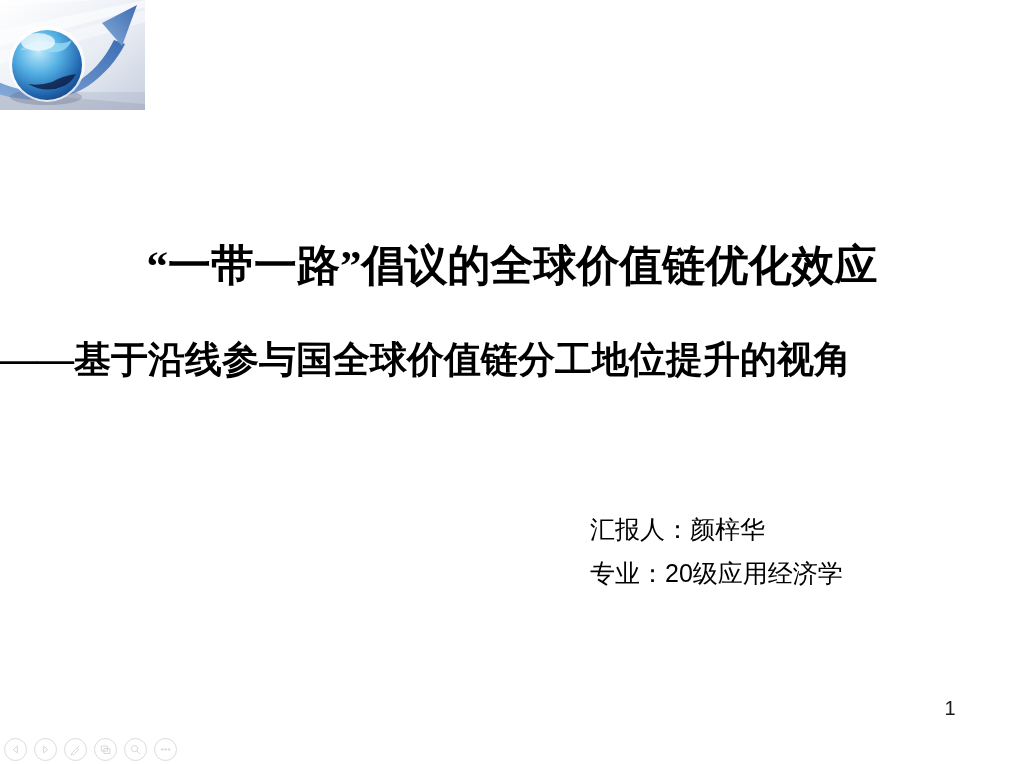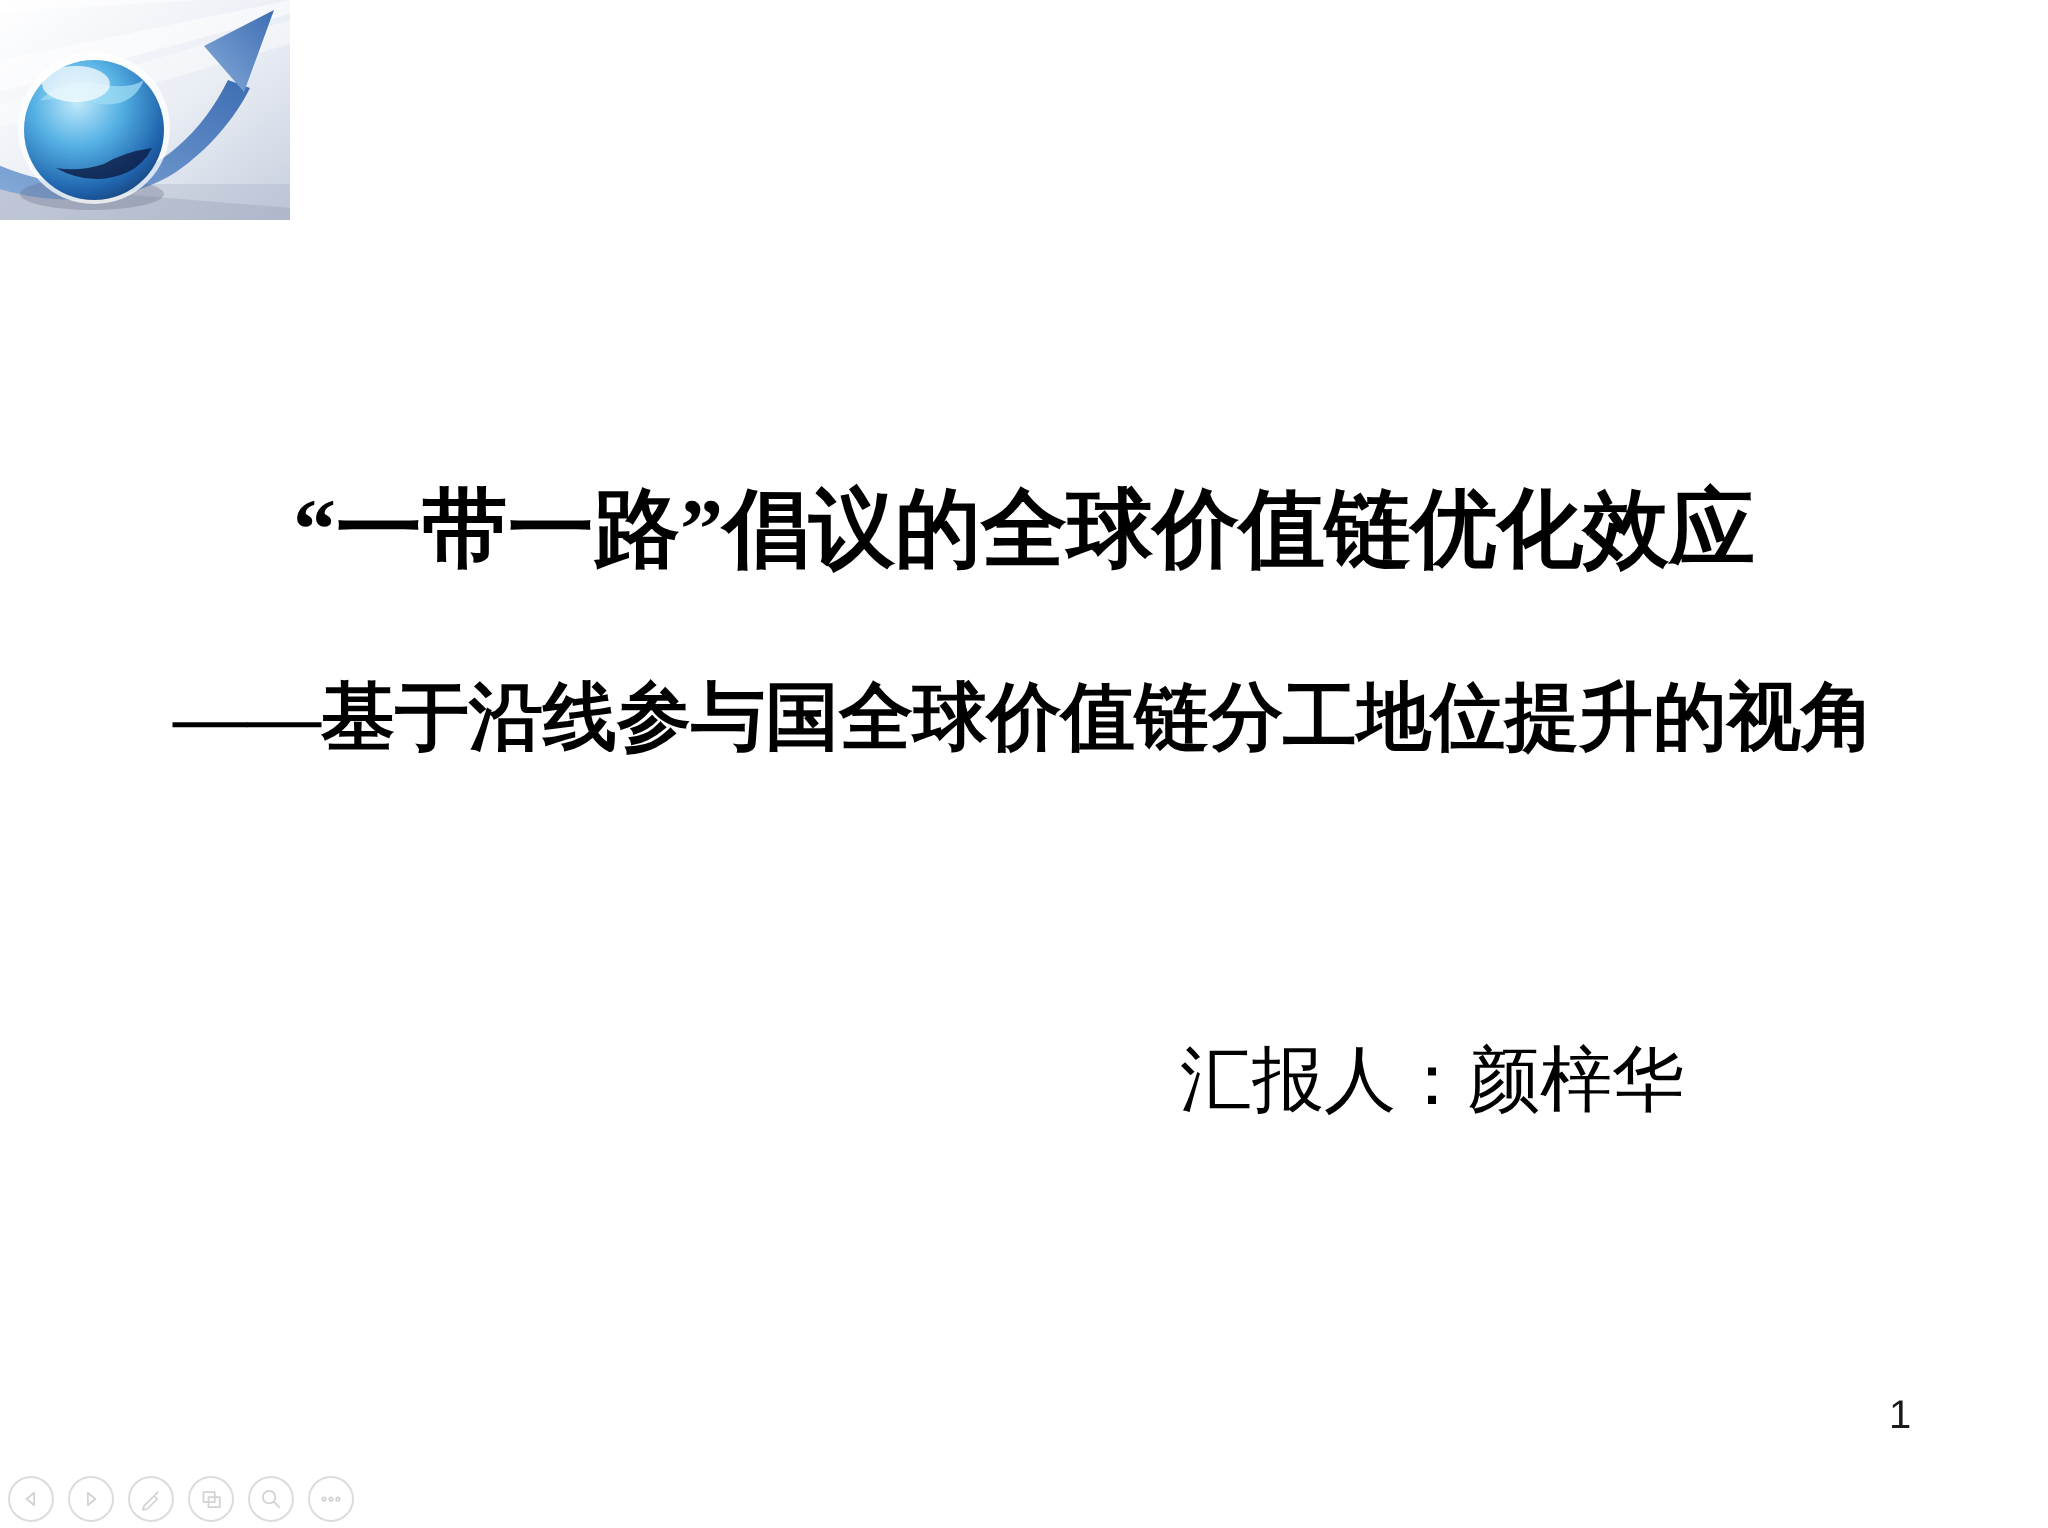--- a/index.html
+++ b/index.html
@@ -16,28 +16,28 @@
   }
 
   .title-line1 {
     position: absolute; top: 240px; left: 0; width: 1024px;
     text-align: center; font-size: 43px; font-weight: 600;
     color: #000000; letter-spacing: 0px; line-height: 52px;
     font-family: "Liberation Serif", "DejaVu Serif", serif;
   }
   .title-line2 {
     position: absolute; top: 336px; left: 0; width: 1024px;
-    text-align: center; font-size: 37px; font-weight: 600;
+    text-align: left; font-size: 37px; font-weight: 600;
     color: #000000; line-height: 48px;
     font-family: "Liberation Serif", "DejaVu Serif", serif;
   }
 
   .info-block {
-    position: absolute; left: 590px; top: 518px;
-    font-size: 36px; line-height: 44px; color: #000000;
+    position: absolute; left: 590px; top: 507px;
+    font-size: 25px; line-height: 44px; color: #000000;
     font-family: "Liberation Sans", "DejaVu Sans", sans-serif;
     font-weight: 400;
   }
 
   .page-number {
     position: absolute; left: 920px; top: 697px; width: 60px;
     text-align: center; font-size: 20px; color: #1a1a1a;
     font-family: "Liberation Sans", "DejaVu Sans", sans-serif;
   }
 
@@ -93,20 +93,21 @@
       <path d="M28,84 q18,10 36,2 q8,-4 12,-12 q-14,2 -24,8 q-12,4 -24,2 z" fill="#0c1c44" opacity="0.8"></path>
       <ellipse cx="38" cy="42" rx="17" ry="9" fill="#ffffff" opacity="0.7"></ellipse>
     </svg>
   </div>
 
   <h1 class="title-line1">“一带一路”倡议的全球价值链优化效应</h1>
   <h2 class="title-line2">——基于沿线参与国全球价值链分工地位提升的视角</h2>
 
   <div class="info-block">
     <div>汇报人：颜梓华</div>
+    <div>专业：20级应用经济学</div>
   </div>
 
   <div class="page-number">1</div>
 
   <div class="presenter-toolbar">
     <button class="tb-btn">
       <svg width="15" height="15" viewBox="0 0 24 24">
         <polygon points="14.5,7 8.5,12 14.5,17"></polygon>
       </svg>
     </button>

